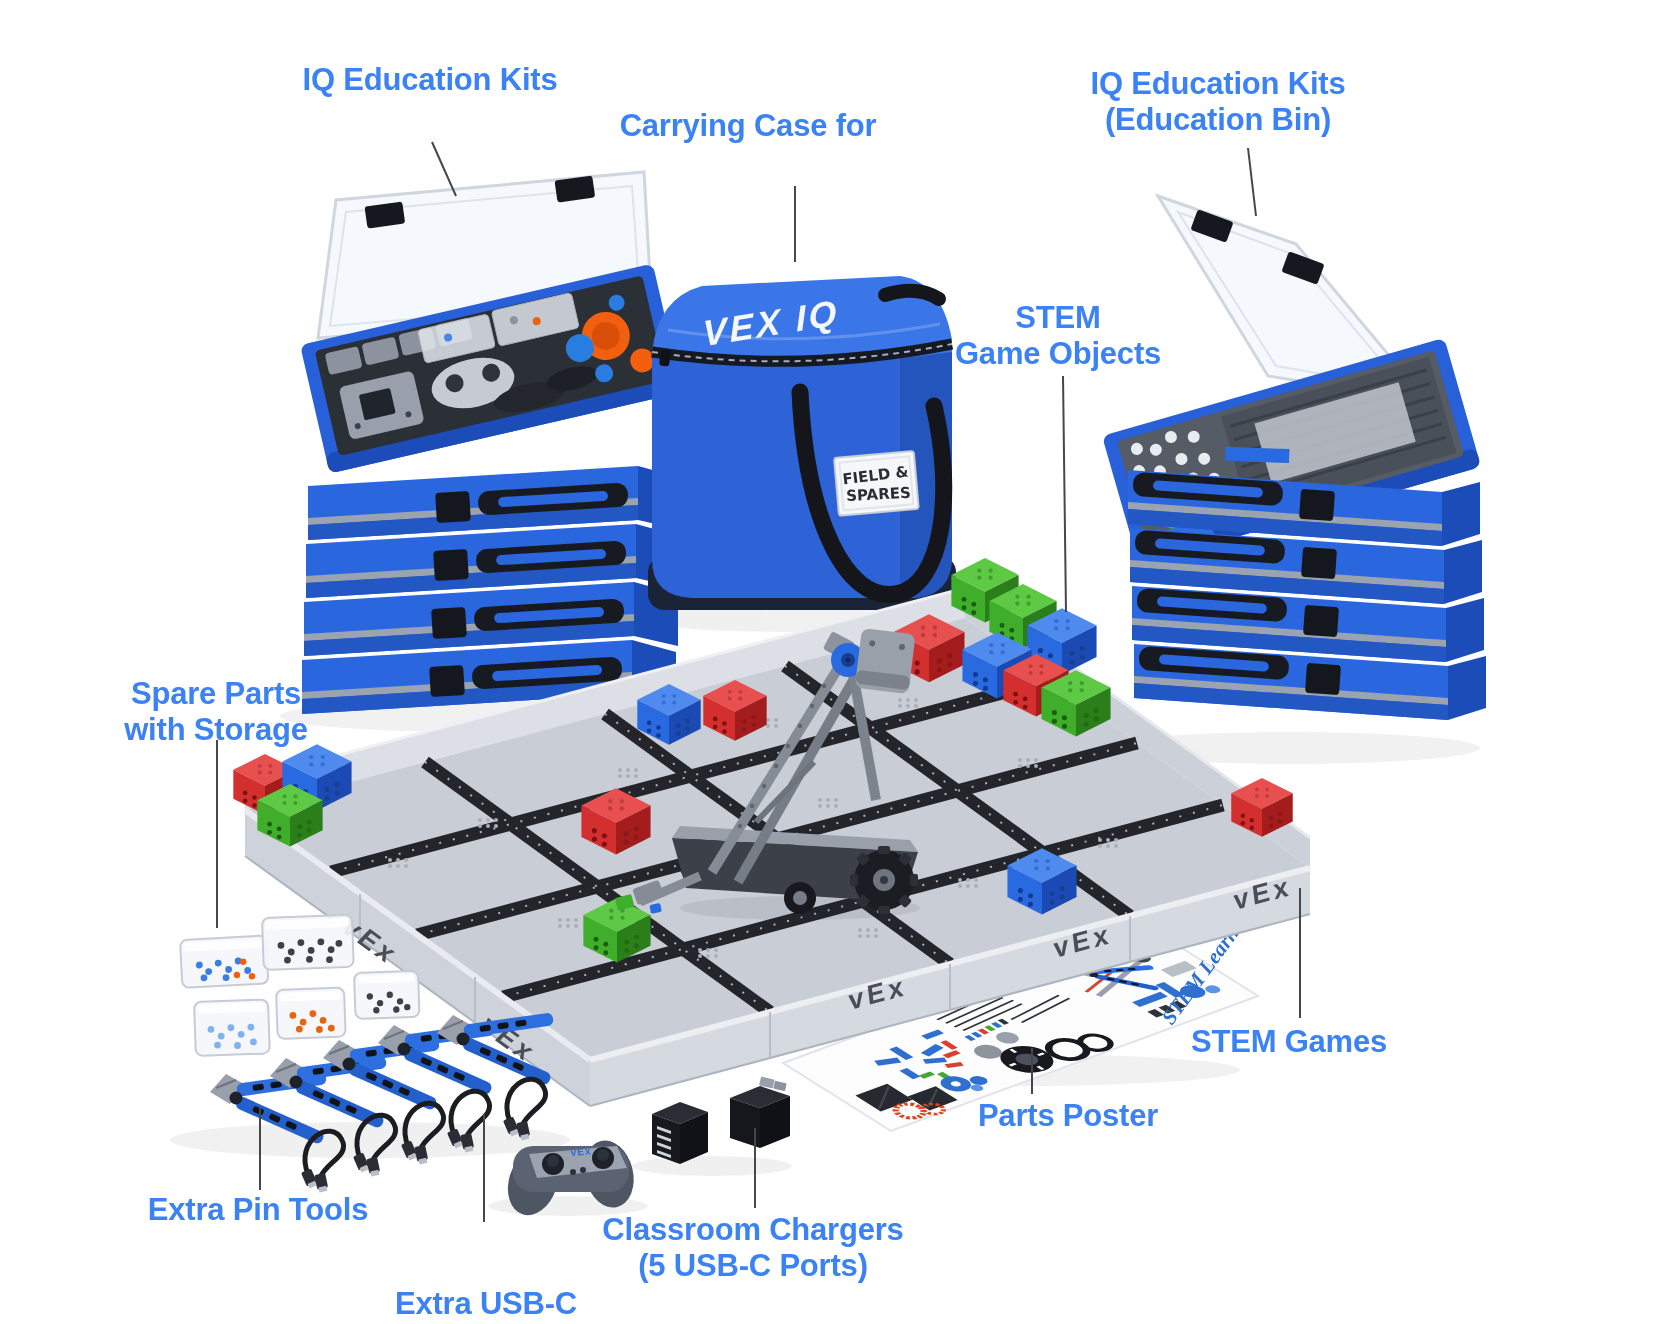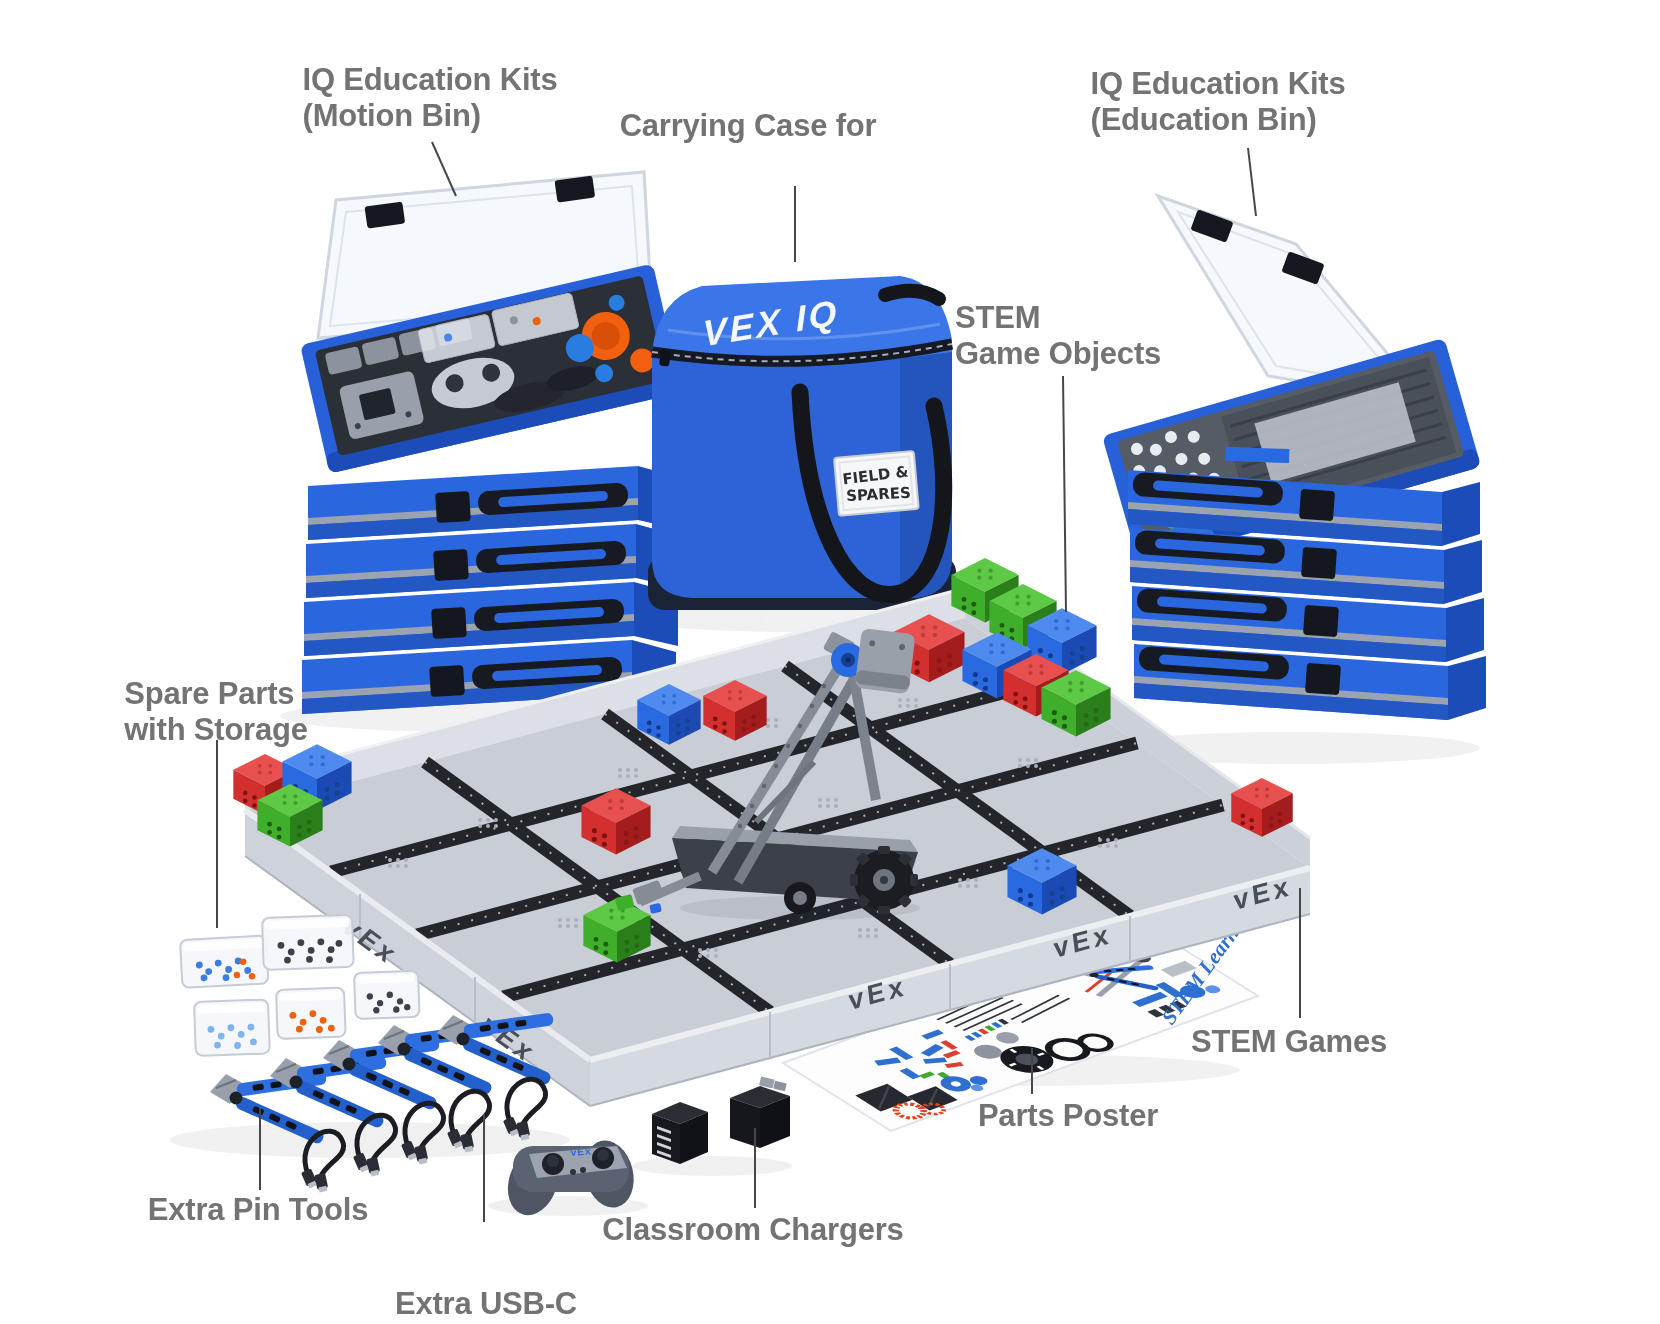--- a/index.html
+++ b/index.html
@@ -1,20 +1,20 @@
 <!DOCTYPE html>
 <html><head>
 <meta charset="utf-8">
 <style>
   html,body{margin:0;padding:0;background:#ffffff;}
   #stage{position:relative;width:1660px;height:1324px;background:#ffffff;overflow:hidden;
          font-family:"Liberation Sans",sans-serif;}
   #art{position:absolute;left:0;top:0;}
-  .lbl{position:absolute;transform:translateX(-50%);
-       font:700 31px/36px "Liberation Sans",sans-serif;color:#737373;
+  .lbl{position:absolute;transform:translateX(-50%);text-align:center;
+       font:700 31px/36px "Liberation Sans",sans-serif;color:#3b82f6;
        letter-spacing:-0.2px;white-space:nowrap;}
   .lbl span{display:block;}
 </style>
 </head>
 <body>
 
 <div id="stage">
 
 <svg id="art" width="1660" height="1324" viewBox="0 0 1660 1324">
 <defs>
@@ -840,21 +840,20 @@
   <line x1="260" y1="1108" x2="260" y2="1190"></line>
   <line x1="484" y1="1114" x2="484" y2="1222"></line>
   <line x1="755" y1="1128" x2="755" y2="1208"></line>
   <line x1="1032" y1="1048" x2="1032" y2="1094"></line>
   <line x1="1300" y1="888" x2="1300" y2="1018"></line>
 </g>
 </svg>
 
 <div class="lbl" style="left:430px;top:62px">
   <span>IQ Education Kits</span>
-      <span>(Motion Bin)</span>
 </div>
 <div class="lbl" style="left:748px;top:108px">
   <span>Carrying Case for</span>
 </div>
 <div class="lbl" style="left:1218px;top:66px">
   <span>IQ Education Kits</span>
       <span>(Education Bin)</span>
 </div>
 <div class="lbl" style="left:1058px;top:300px">
   <span>STEM</span>
@@ -866,20 +865,21 @@
 </div>
 <div class="lbl" style="left:258px;top:1192px">
   <span>Extra Pin Tools</span>
 </div>
 <div class="lbl" style="left:486px;top:1286px">
   <span>Extra USB-C</span>
       <span>Parts</span>
 </div>
 <div class="lbl" style="left:753px;top:1212px">
   <span>Classroom Chargers</span>
+      <span>(5 USB-C Ports)</span>
 </div>
 <div class="lbl" style="left:1068px;top:1098px">
   <span>Parts Poster</span>
 </div>
 <div class="lbl" style="left:1289px;top:1024px">
   <span>STEM Games</span>
 </div>
 
 </div>
 

